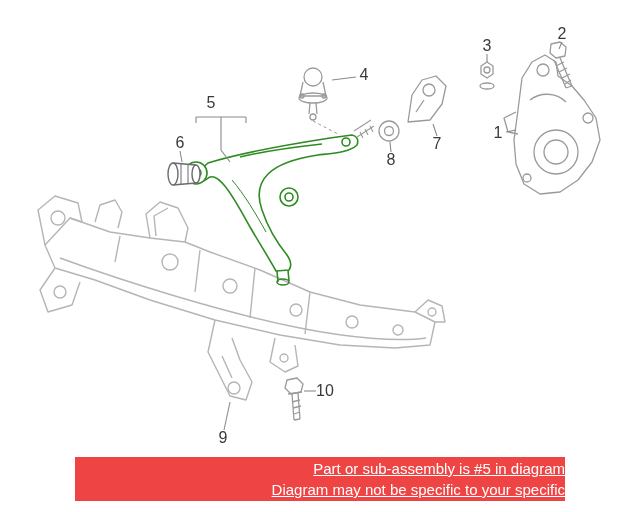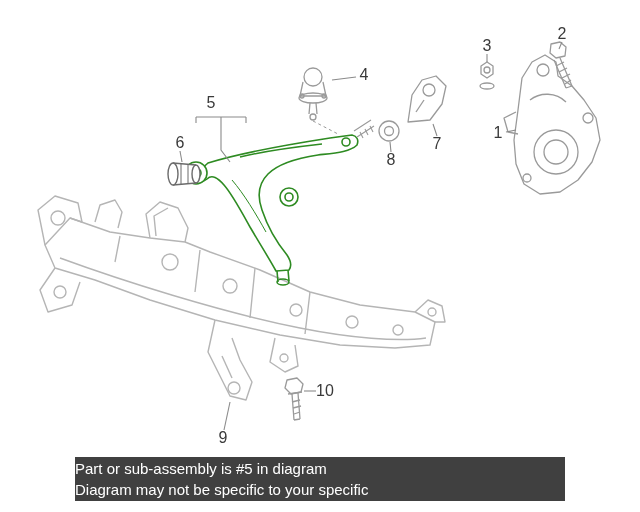--- a/index.html
+++ b/index.html
@@ -7,22 +7,22 @@
     position:relative;width:640px;height:512px;background:#ffffff;overflow:hidden;
     font-family:"Liberation Sans","DejaVu Sans",sans-serif;
   }
   .diagram-svg{position:absolute;left:0;top:0;}
   .callout{
     position:absolute;transform:translate(-50%,-50%);
     font-size:16px;color:#3a3a3a;letter-spacing:0;
   }
   .banner{
     position:absolute;left:75px;top:457px;width:490px;height:44px;
-    background:#404040;color:#ffffff;text-align:left;
-    font-size:15px;line-height:21px;padding-top:1px;box-sizing:border-box;
+    background:#ef4444;color:#ffffff;text-align:right;
+    font-size:15px;line-height:21px;padding-top:1px;box-sizing:border-box;text-decoration:underline;
   }
   .banner div{white-space:nowrap;}
 </style>
 </head>
 <body>
 
 <div class="screen">
 
   <svg class="diagram-svg" width="640" height="455" viewBox="0 0 640 455">
 

